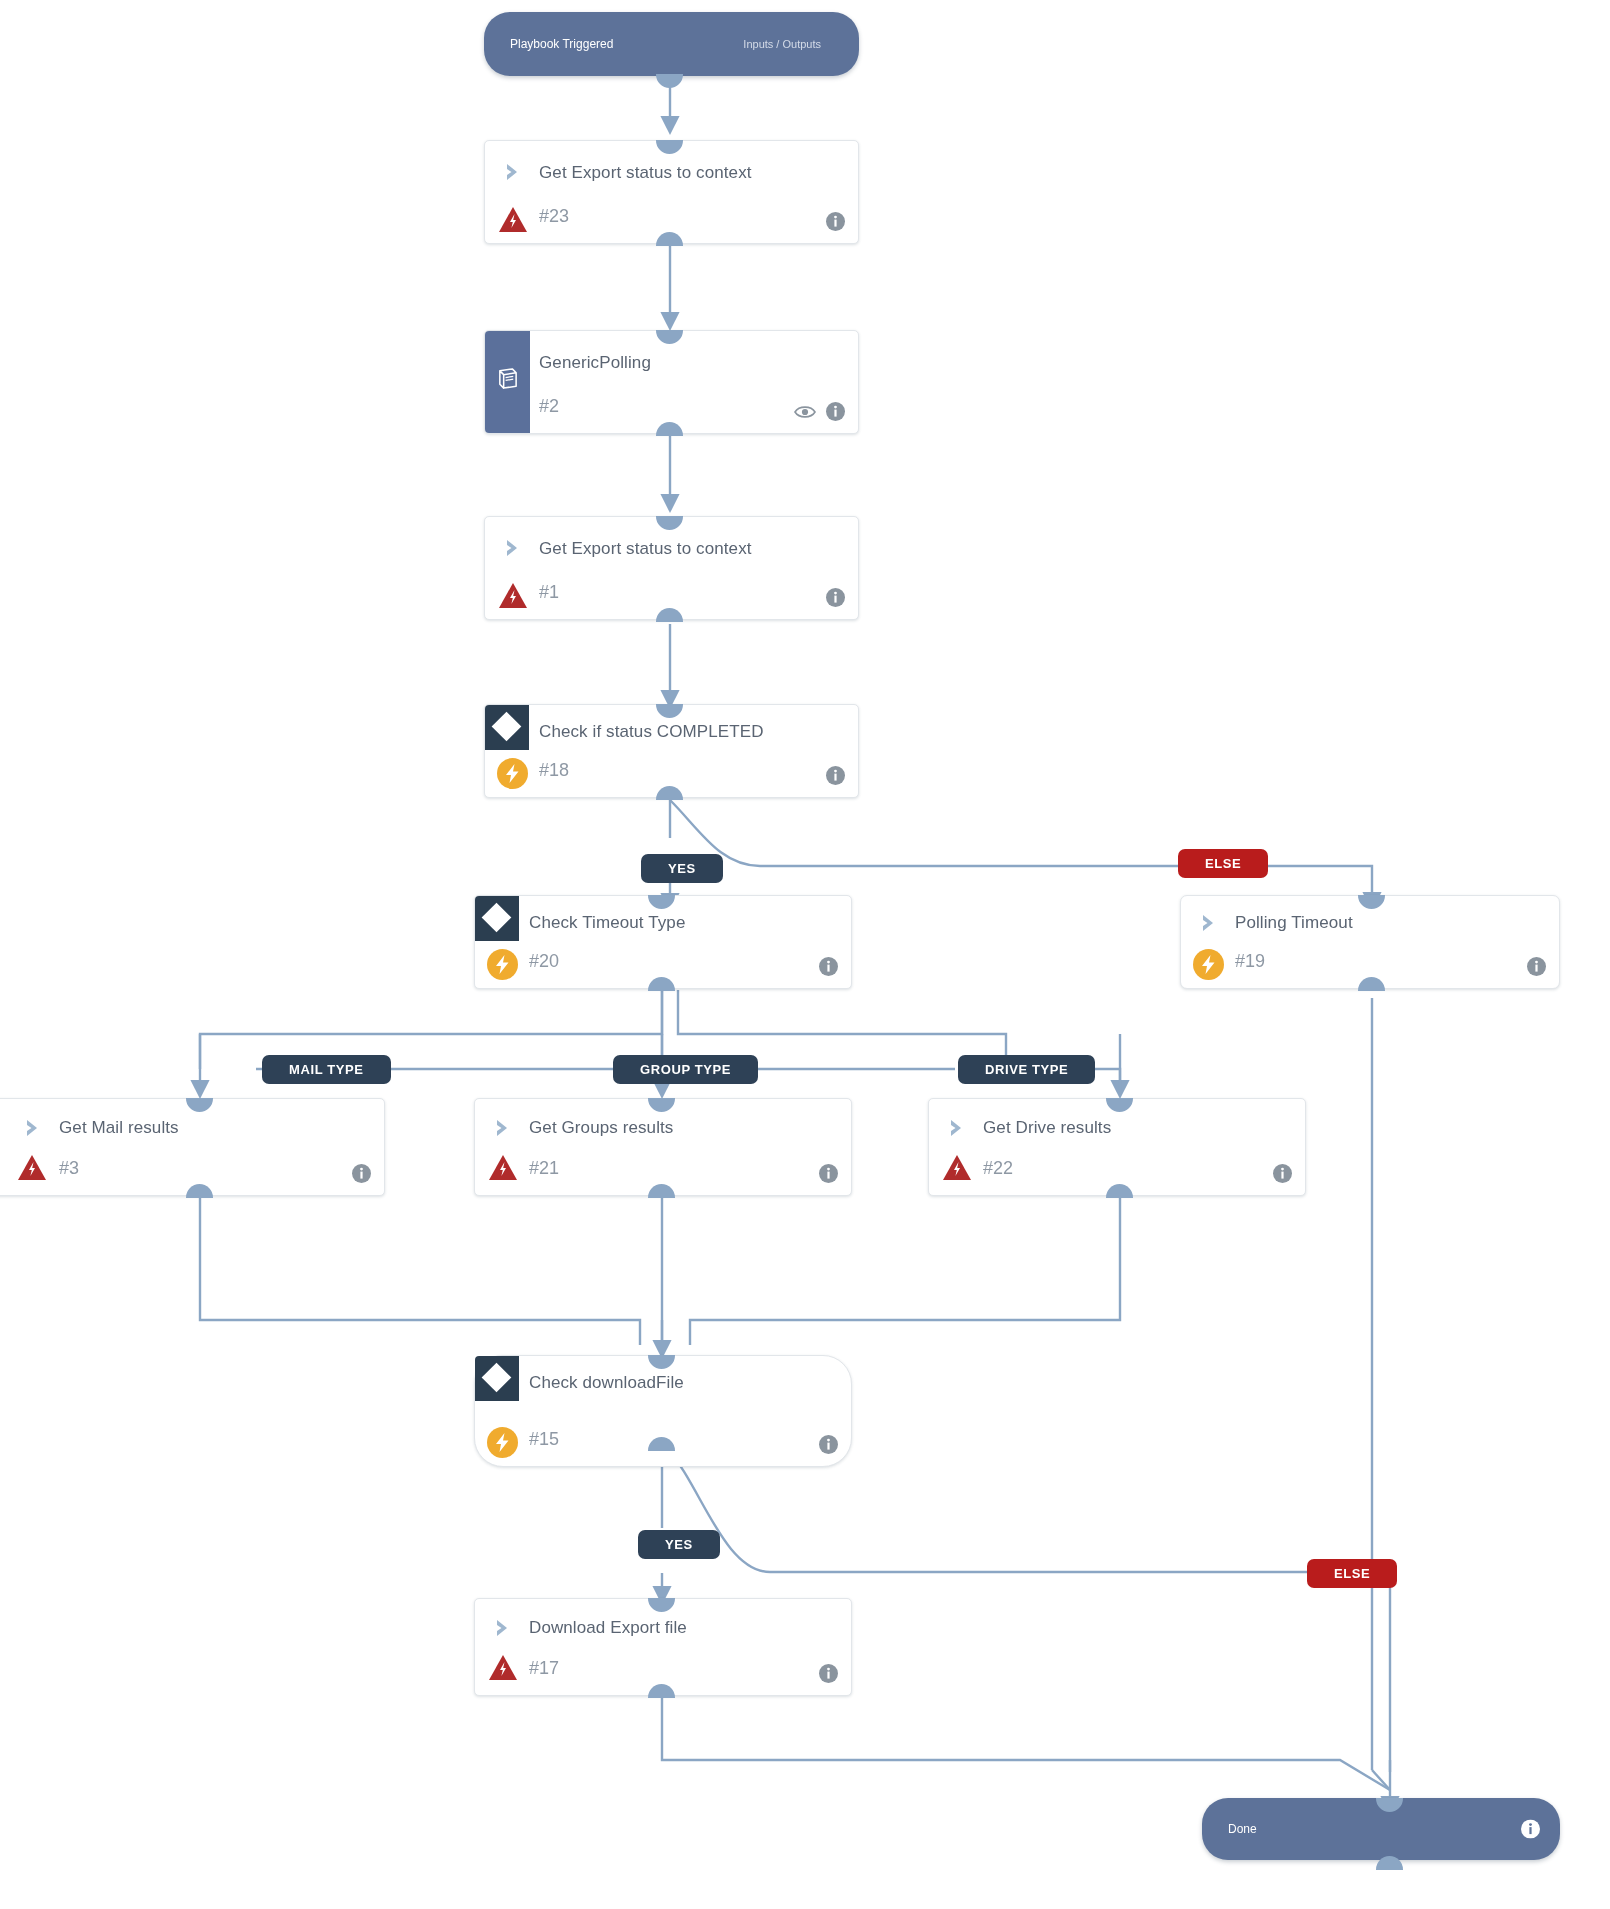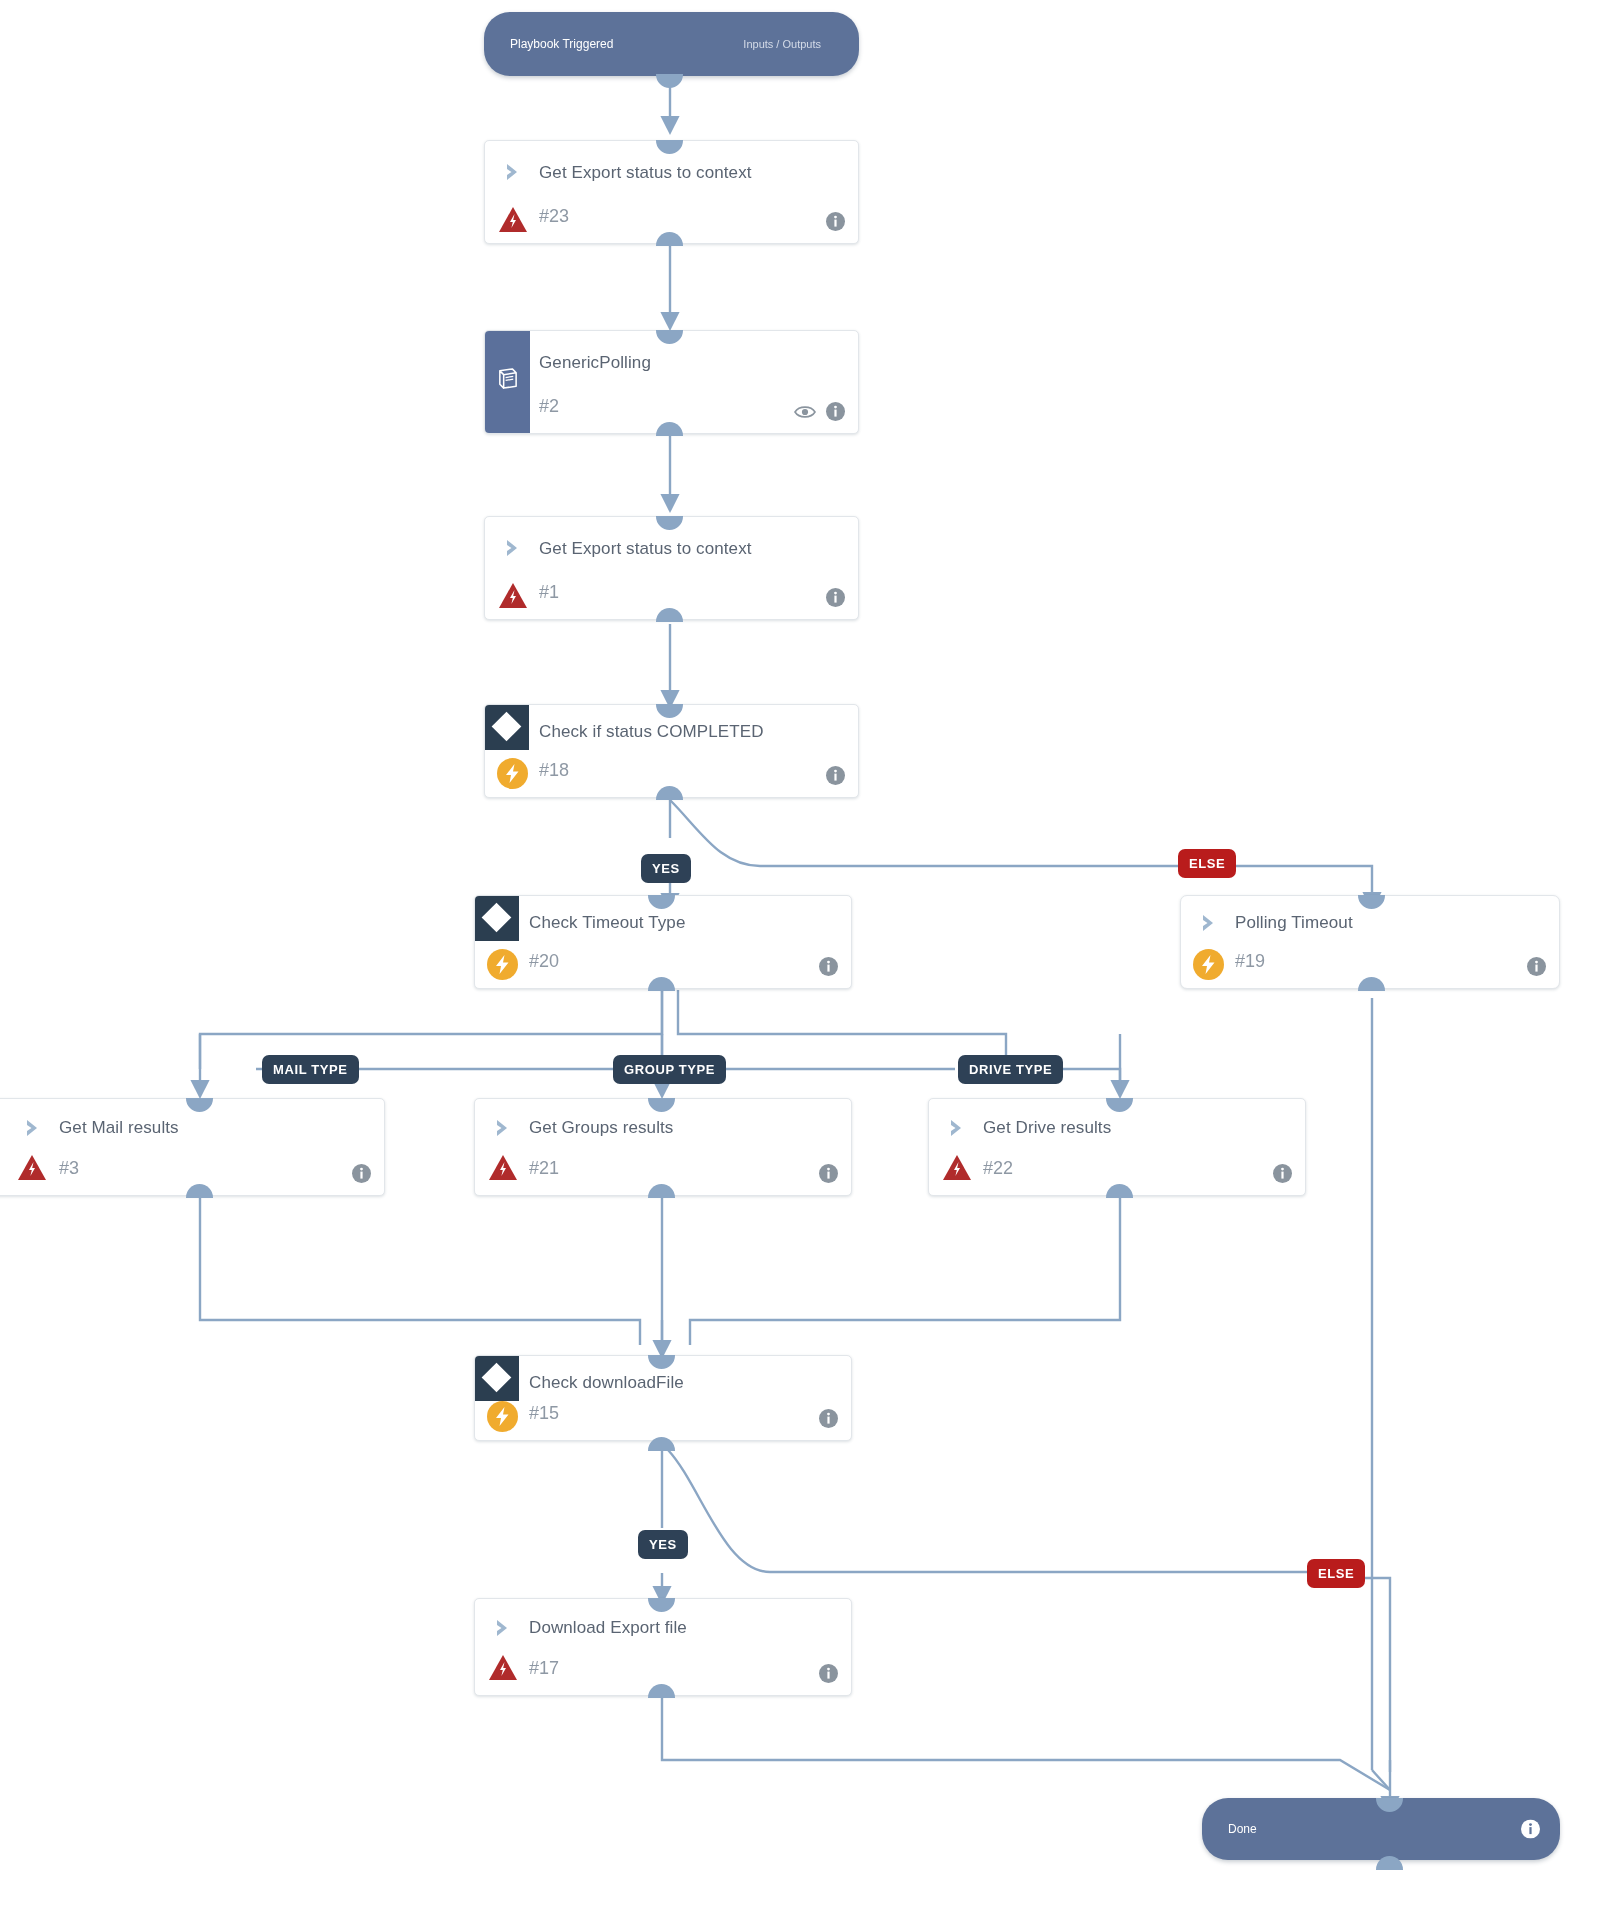--- a/index.html
+++ b/index.html
@@ -158,21 +158,21 @@
     width: 19px;
     height: 19px;
   }
 
   
   .blabel {
     position: absolute;
     box-sizing: border-box;
     height: 29px;
     line-height: 29px;
-    padding: 0 11px;
+    padding: 0 27px;
     border-radius: 7px;
     font-size: 13px;
     font-weight: bold;
     letter-spacing: .6px;
     color: #ffffff;
     white-space: nowrap;
     text-align: center;
     z-index: 7;
   }
   .blabel.dark  { background: #2e4156; }
@@ -476,21 +476,21 @@
       <svg viewBox="0 0 19 19" width="19" height="19">
           <circle cx="9.5" cy="9.5" r="9.5" fill="#8a949e"></circle>
           <rect x="8.4" y="7.6" width="2.2" height="7" fill="#fff"></rect>
           <circle cx="9.5" cy="5.1" r="1.4" fill="#fff"></circle>
         </svg>
     </span>
   </div>
   <div class="knob up" style="left:1106px; top:1184px;"></div>
 
   <div class="knob down" style="left:648px; top:1355px;"></div>
-  <div class="node" style="left:474px; top:1355px; width:378px; height:86px;">
+  <div class="node" style="left:474px; top:1355px; width:378px; height:112px;border-radius:29px;">
     <div class="cond-sq">
         <div class="dia"></div>
       </div>
     <div class="title" style="top:17px;">Check downloadFile</div>
     <span class="bolt">
       <svg viewBox="0 0 15 19" width="15" height="19">
           <path d="M9.5,0 L1,11 L6,11 L4.5,19 L13.5,7.5 L8,7.5 Z" fill="#ffffff"></path>
         </svg>
     </span>
     <div class="idnum">#15</div>

